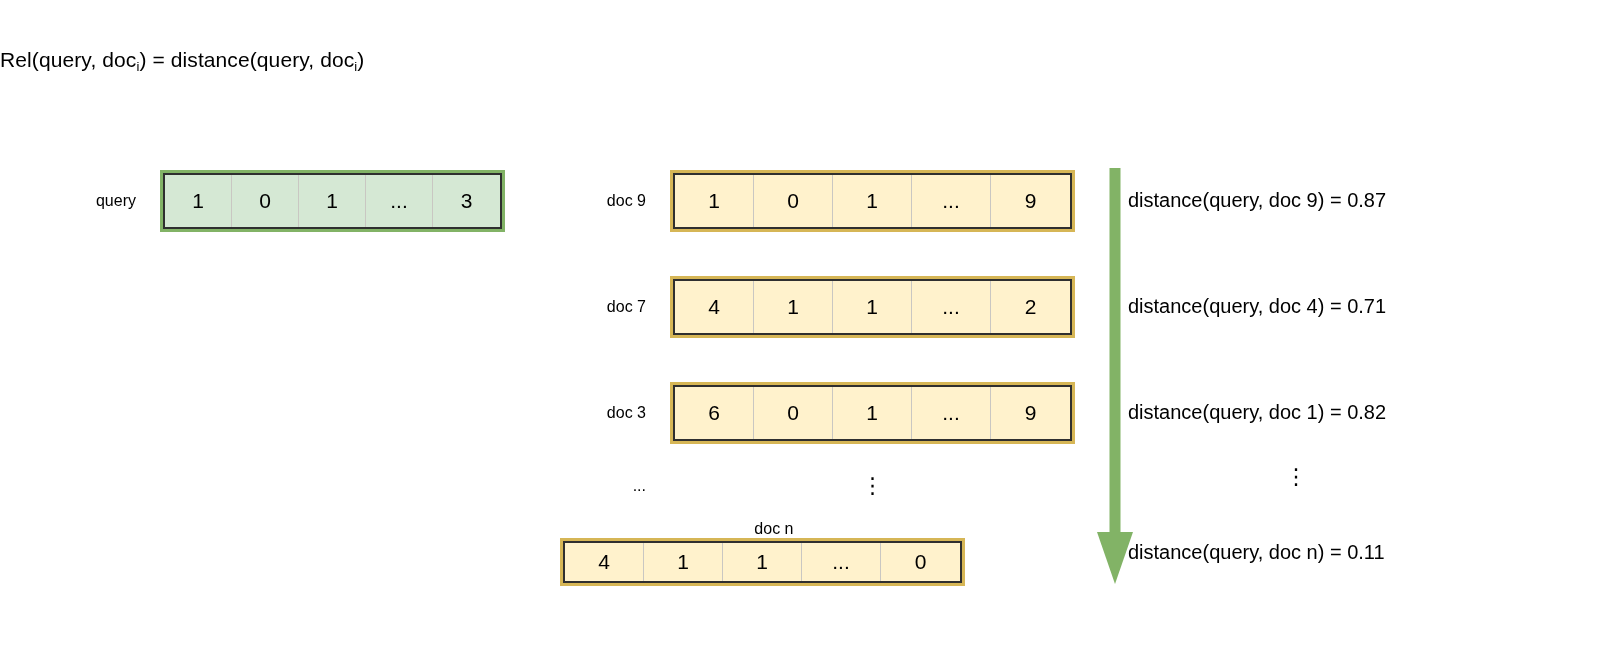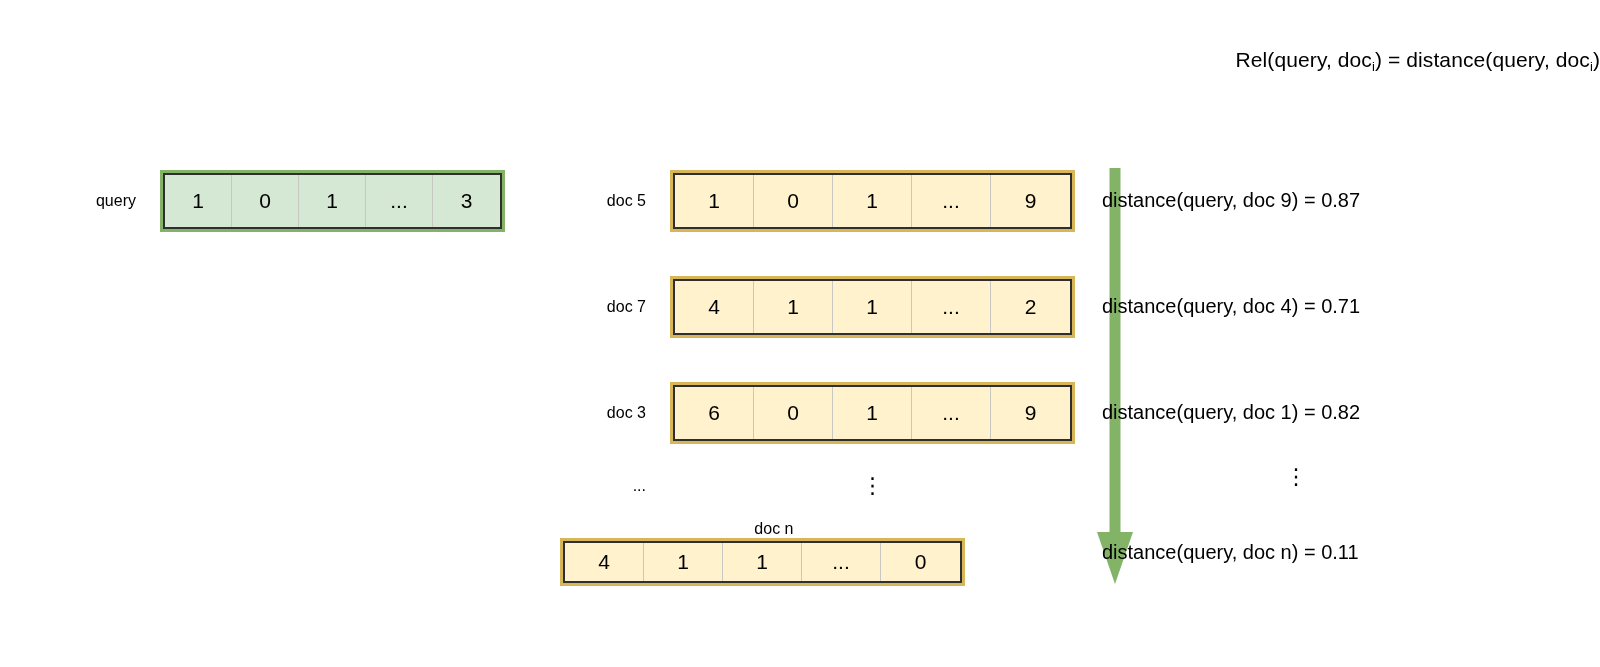--- a/index.html
+++ b/index.html
@@ -15,21 +15,21 @@
     color: #000000;
     overflow: hidden;
   }
 
   
   #formula-title {
     position: absolute;
     left: 0;
     top: 48px;
     width: 1600px;
-    text-align: right;
+    text-align: left;
     font-size: 21px;
     letter-spacing: 0.1px;
     white-space: pre;
   }
   #formula-title sub {
     font-size: 13px;
     vertical-align: baseline;
     position: relative;
     top: 4px;
   }
@@ -127,21 +127,21 @@
     position: absolute;
     left: 1093px;
     top: 162px;
     width: 44px;
     height: 430px;
   }
 
   
   .distance-label {
     position: absolute;
-    left: 1102px;
+    left: 1128px;
     font-size: 20px;
     white-space: nowrap;
   }
   #distance-dots {
     position: absolute;
     left: 1285px;
     top: 466px;
     font-size: 22px;
     line-height: 1;
   }
@@ -158,21 +158,21 @@
       <div class="cell">1</div>
       <div class="cell">0</div>
       <div class="cell">1</div>
       <div class="cell">...</div>
       <div class="cell">3</div>
     </div>
   </div>
 </div>
 
 <div class="row doc-row" style="top:168px;">
-  <div class="row-label">doc 5</div>
+  <div class="row-label">doc 9</div>
   <div class="vector yellow">
     <div class="vector-inner">
       <div class="cell">1</div>
       <div class="cell">0</div>
       <div class="cell">1</div>
       <div class="cell">...</div>
       <div class="cell">9</div>
     </div>
   </div>
 </div>

